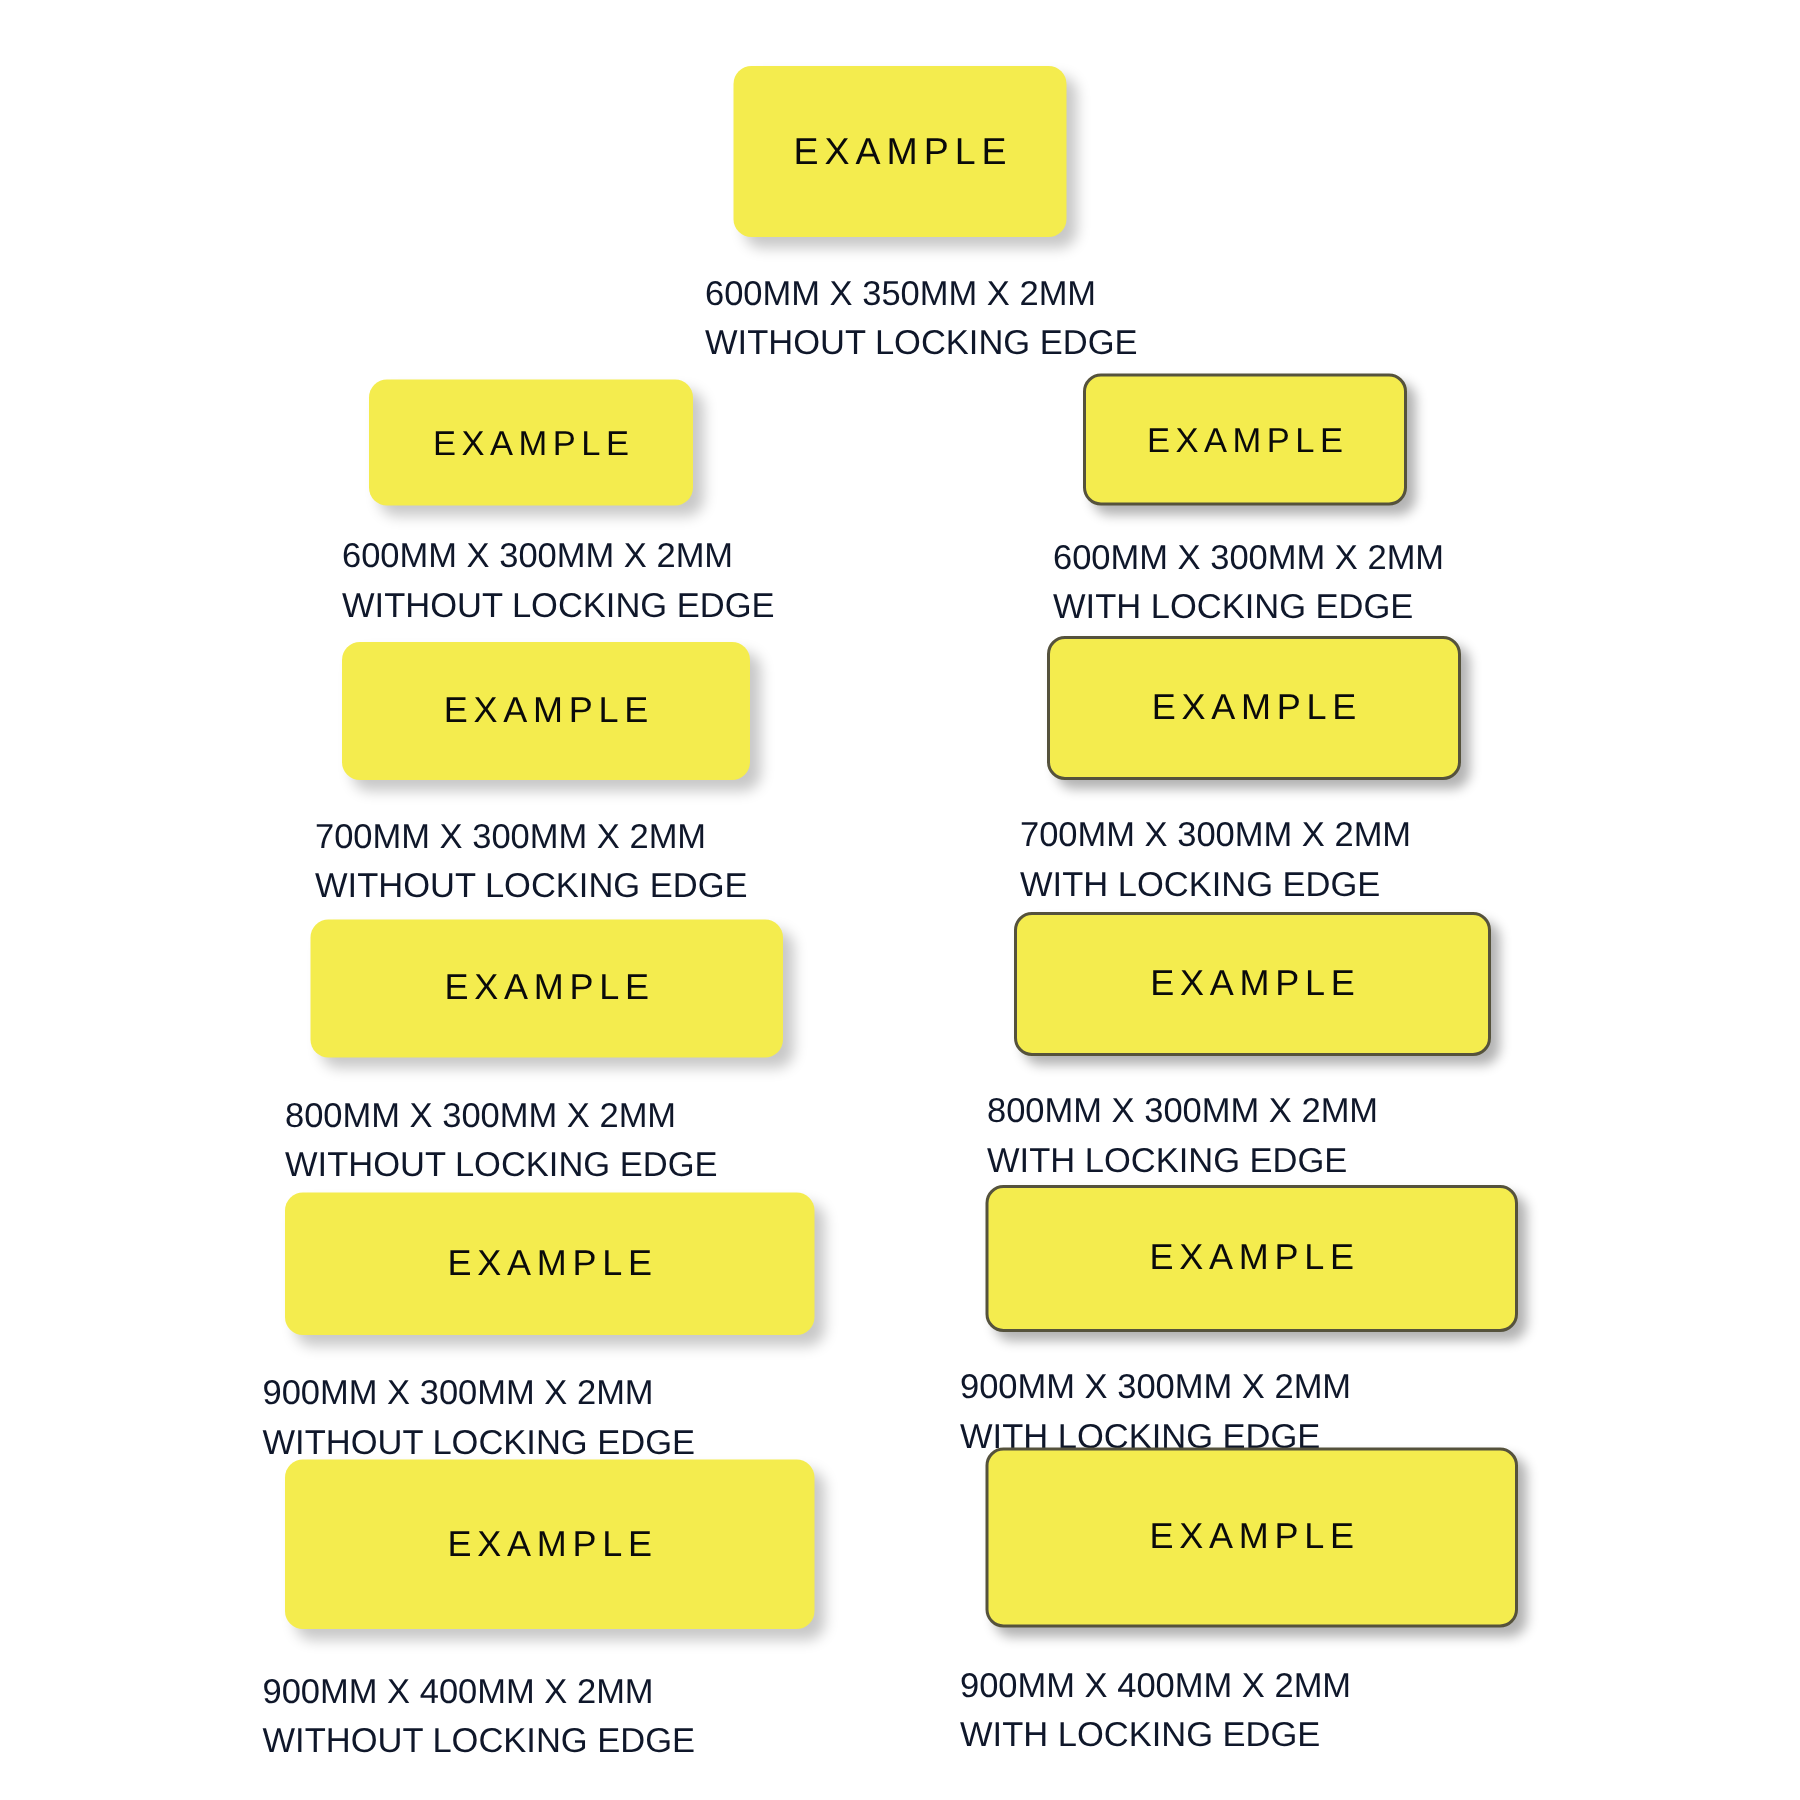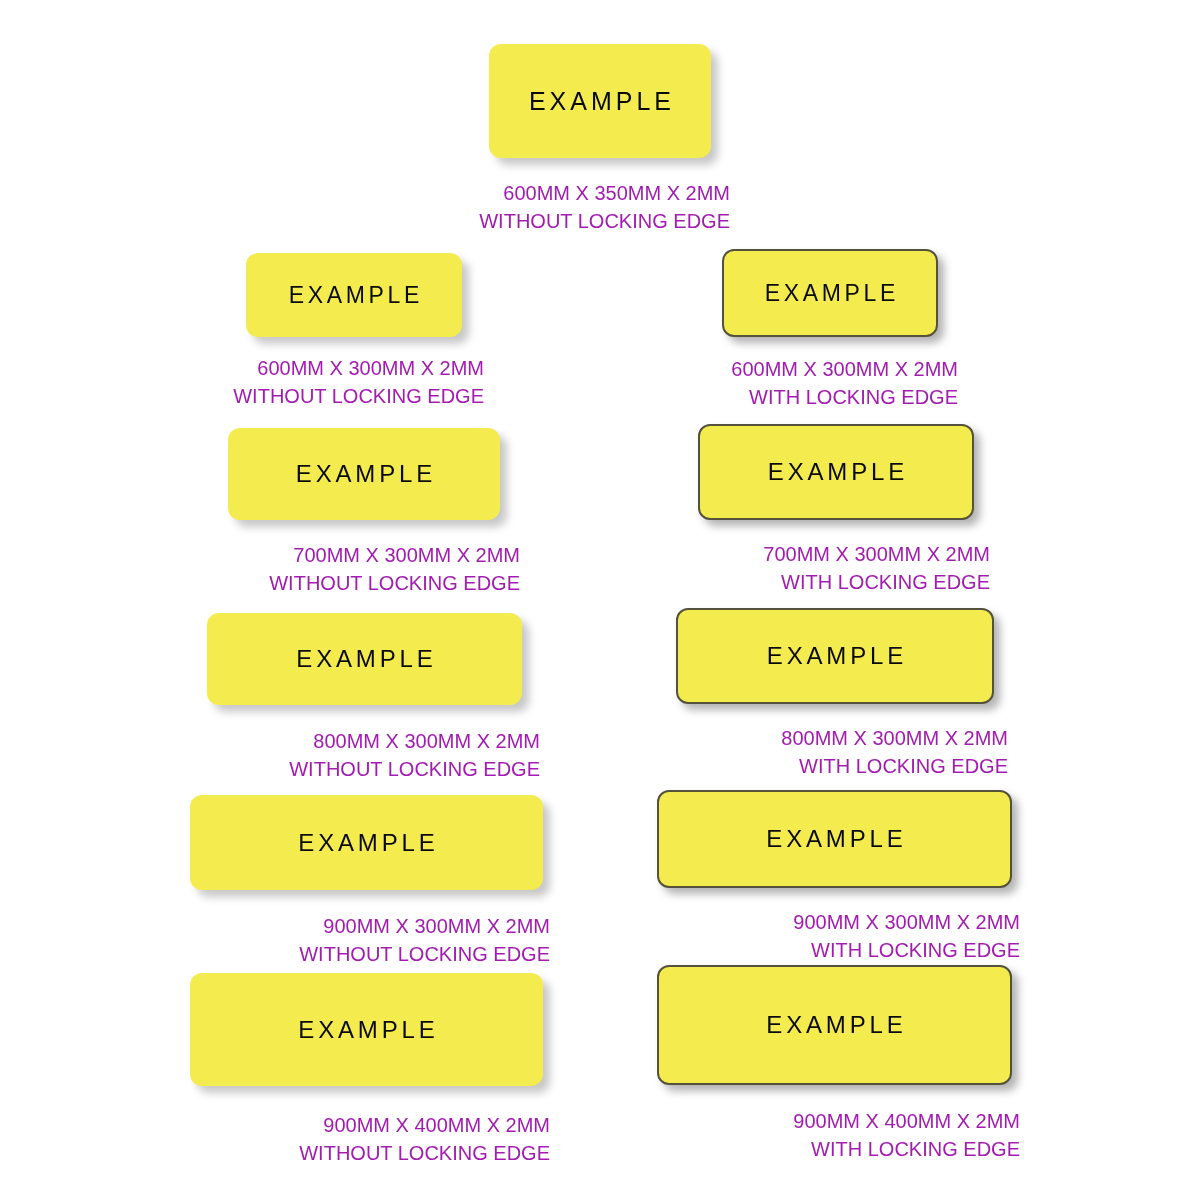--- a/index.html
+++ b/index.html
@@ -45,24 +45,24 @@
     color: #0a0a0a;
     font-family: "Liberation Sans", sans-serif;
     font-weight: 500;
     letter-spacing: 0.16em;
     text-indent: 0.16em;
     white-space: nowrap;
     line-height: 1;
   }
 
   .caption {
-    text-align: right;
-    color: #a21caf;
+    text-align: left;
+    color: #0f172a;
     font-family: "Liberation Sans", sans-serif;
-    font-size: 20px;
+    font-size: 23px;
     line-height: 1.42;
     white-space: nowrap;
     font-weight: 400;
   }
   .caption .cap-line { display: block; }
 </style>
 </head>
 <body>
 
 <div id="canvas">

